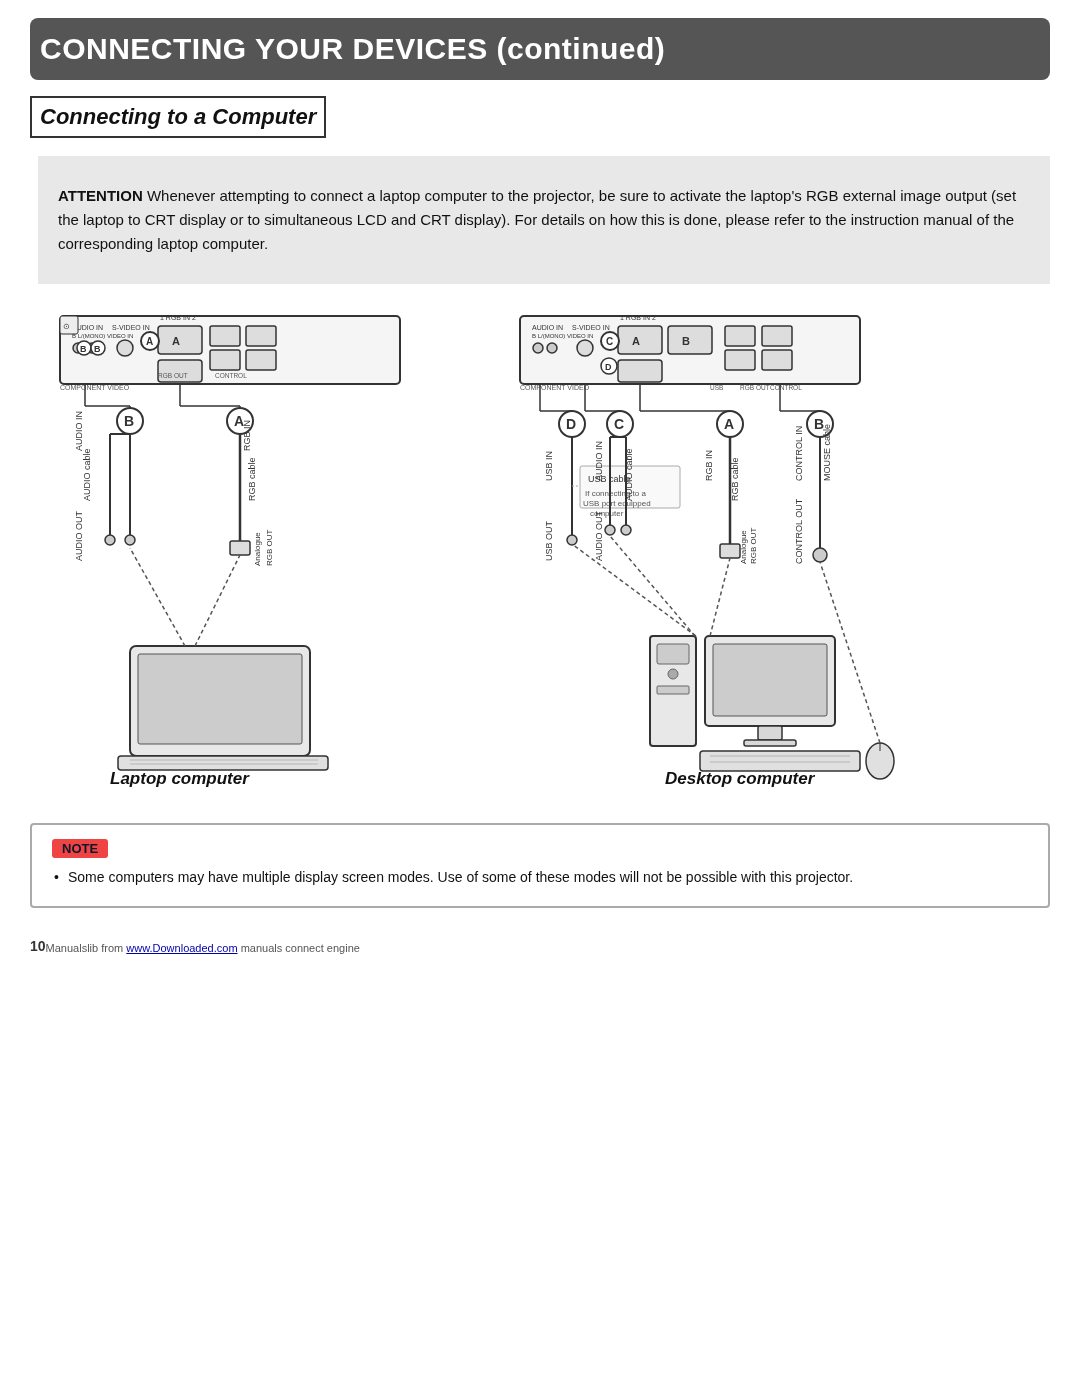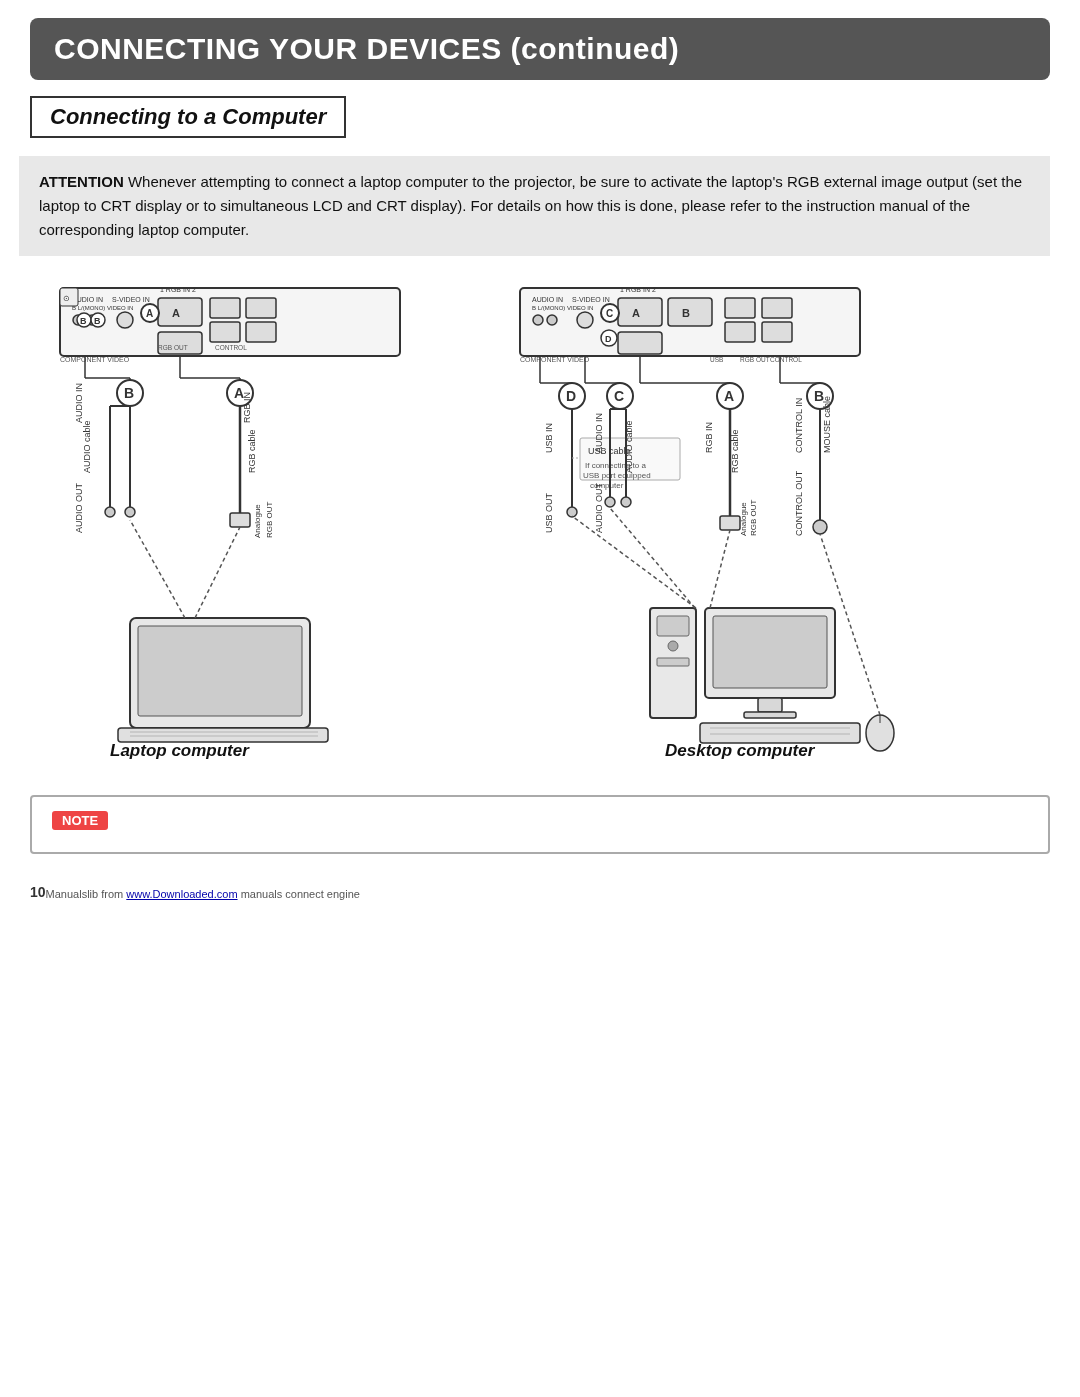--- a/index.html
+++ b/index.html
@@ -17,48 +17,48 @@
       width: 1080px;
       min-height: 1397px;
       padding: 0;
       position: relative;
     }
 
     
     .header-banner {
       background: #555;
       margin: 18px 30px 0 30px;
-      padding: 14px 24px;
+      padding: 14px 10px;
       border-radius: 8px;
     }
     .header-banner h1 {
       color: #fff;
       font-size: 30px;
       font-weight: bold;
       letter-spacing: 0.5px;
     }
 
     
     .section-title-box {
       border: 2px solid #333;
       display: inline-block;
       margin: 16px 30px 0 30px;
-      padding: 6px 18px;
+      padding: 6px 8px;
     }
     .section-title-box h2 {
       font-size: 22px;
       font-style: italic;
       font-weight: bold;
     }
 
     
     .attention-box {
       background: #e8e8e8;
-      margin: 18px 30px 0 19px;
-      padding: 14px 20px;
+      margin: 18px 30px 0 38px;
+      padding: 28px 20px;
       font-size: 15px;
       line-height: 1.6;
     }
     .attention-box .attention-label {
       font-weight: bold;
       font-size: 15px;
     }
 
     
     .diagram-area {
@@ -83,21 +83,21 @@
     
     .note-box {
       margin: 24px 30px 0 30px;
       border: 2px solid #aaa;
       border-radius: 4px;
       padding: 14px 20px;
     }
     .note-label {
       display: inline-block;
       background: #e44;
-      color: #ffffff;
+      color: #0f172a;
       font-weight: bold;
       font-size: 13px;
       padding: 2px 10px;
       border-radius: 3px;
       margin-bottom: 8px;
     }
     .note-item {
       font-size: 14px;
       line-height: 1.6;
       padding-left: 16px;
@@ -389,20 +389,23 @@
         <line x1="370" y1="437" x2="310" y2="256" stroke="#555" stroke-width="1.5" stroke-dasharray="4,3"></line>
 
         <text x="155" y="478" font-size="17" font-weight="bold" font-style="italic" fill="#111">Desktop computer</text>
       </svg>
     </div>
   </div>
 
   
   <div class="note-box">
     <div class="note-label">NOTE</div>
+    <div class="note-item">
+      <span>Some computers may have multiple display screen modes. Use of some of these modes will not be possible with this projector.</span>
+    </div>
   </div>
 
   
   <div class="page-footer">
     <span class="page-number">10</span>
     <span class="footer-link">
       <span>Manualslib from </span>
       <a href="#">www.Downloaded.com</a>
       <span> manuals connect engine</span>
     </span>

